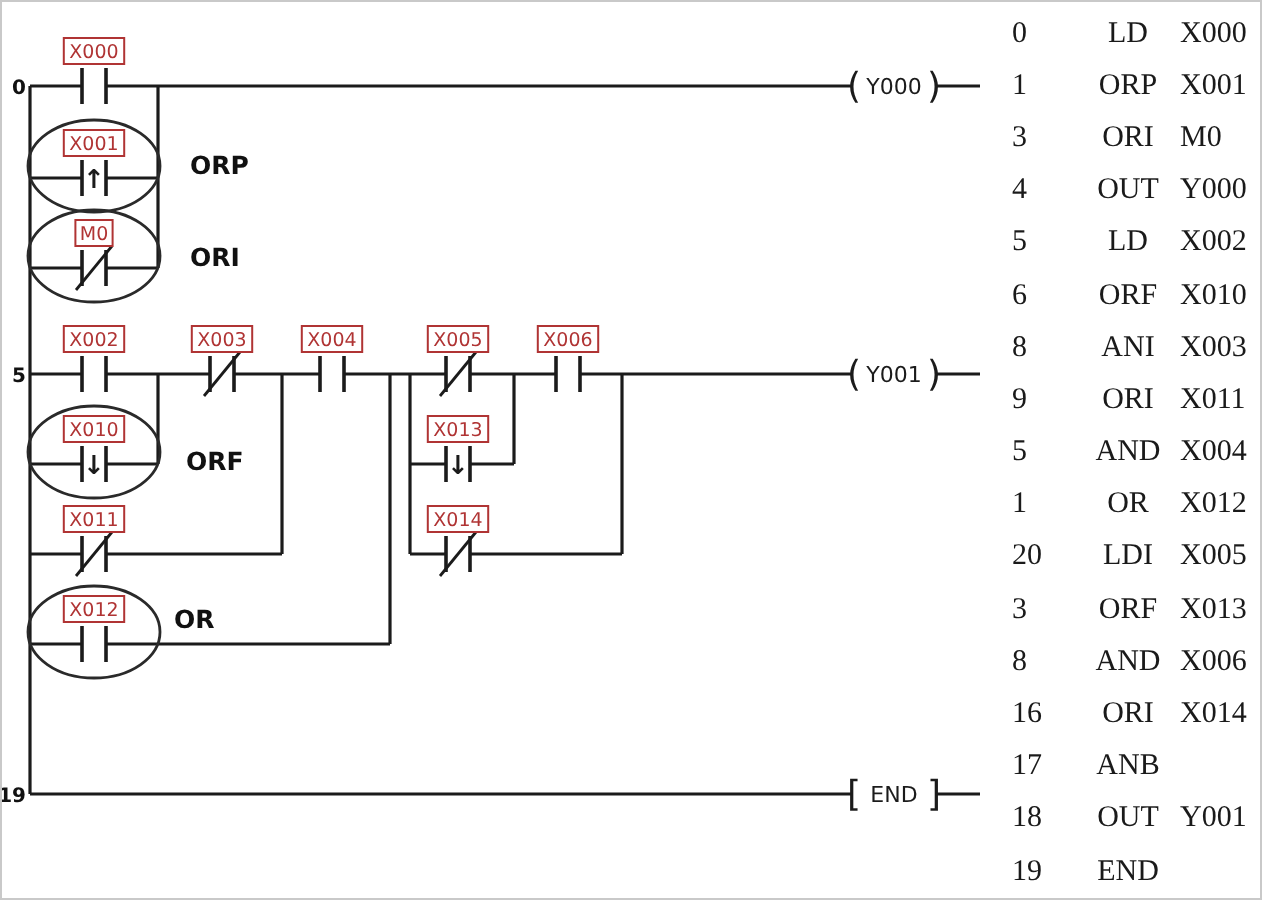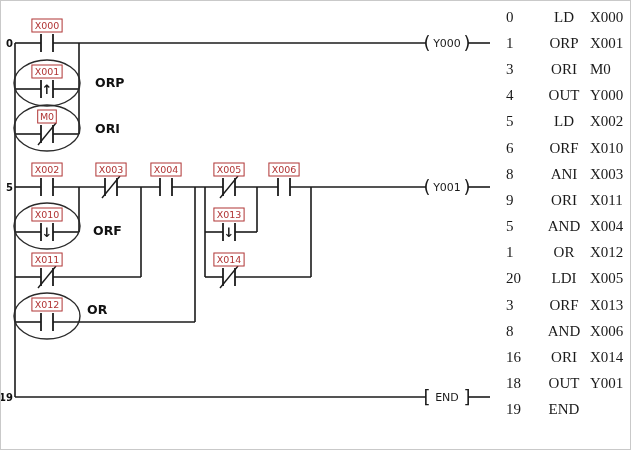--- a/index.html
+++ b/index.html
@@ -211,20 +211,25 @@
           <span class="col-step">8</span>
           <span class="col-op">AND</span>
           <span class="col-operand">X006</span>
         </div>
         <div class="instr-row">
           <span class="col-step">16</span>
           <span class="col-op">ORI</span>
           <span class="col-operand">X014</span>
         </div>
         <div class="instr-row">
+          <span class="col-step">17</span>
+          <span class="col-op">ANB</span>
+          <span class="col-operand"></span>
+        </div>
+        <div class="instr-row">
           <span class="col-step">18</span>
           <span class="col-op">OUT</span>
           <span class="col-operand">Y001</span>
         </div>
         <div class="instr-row">
           <span class="col-step">19</span>
           <span class="col-op">END</span>
           <span class="col-operand"></span>
         </div>
       </div>

